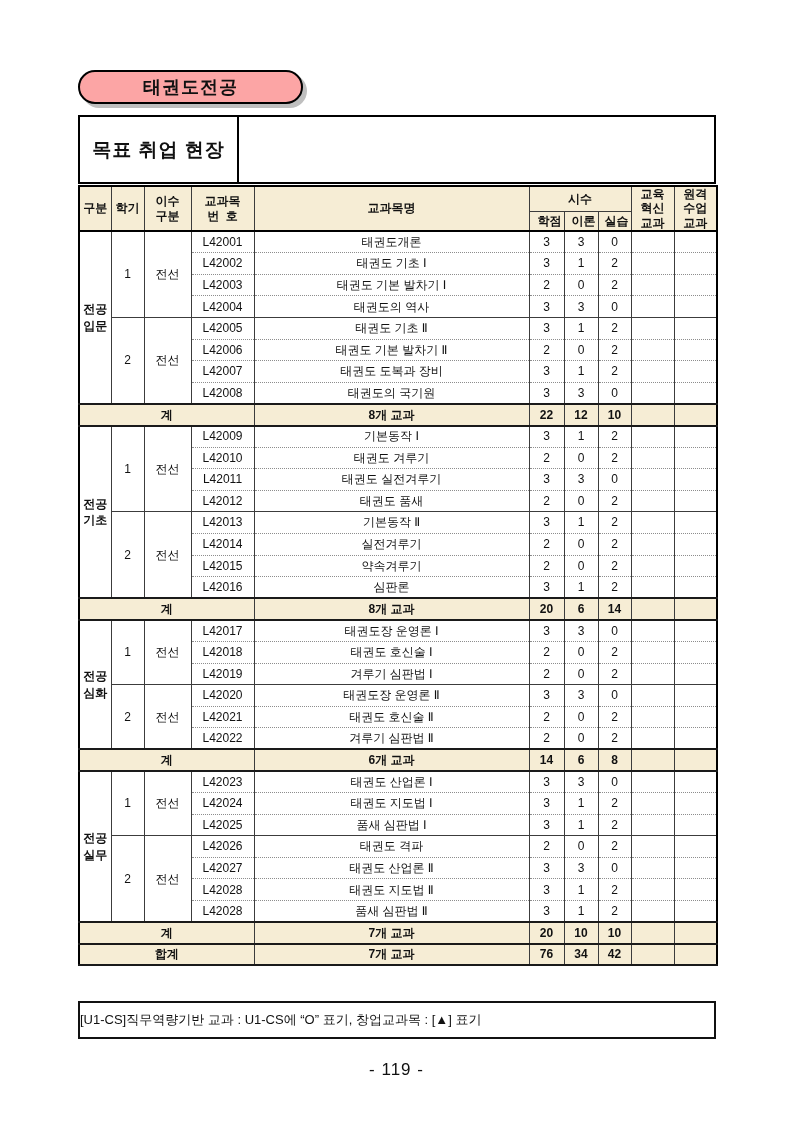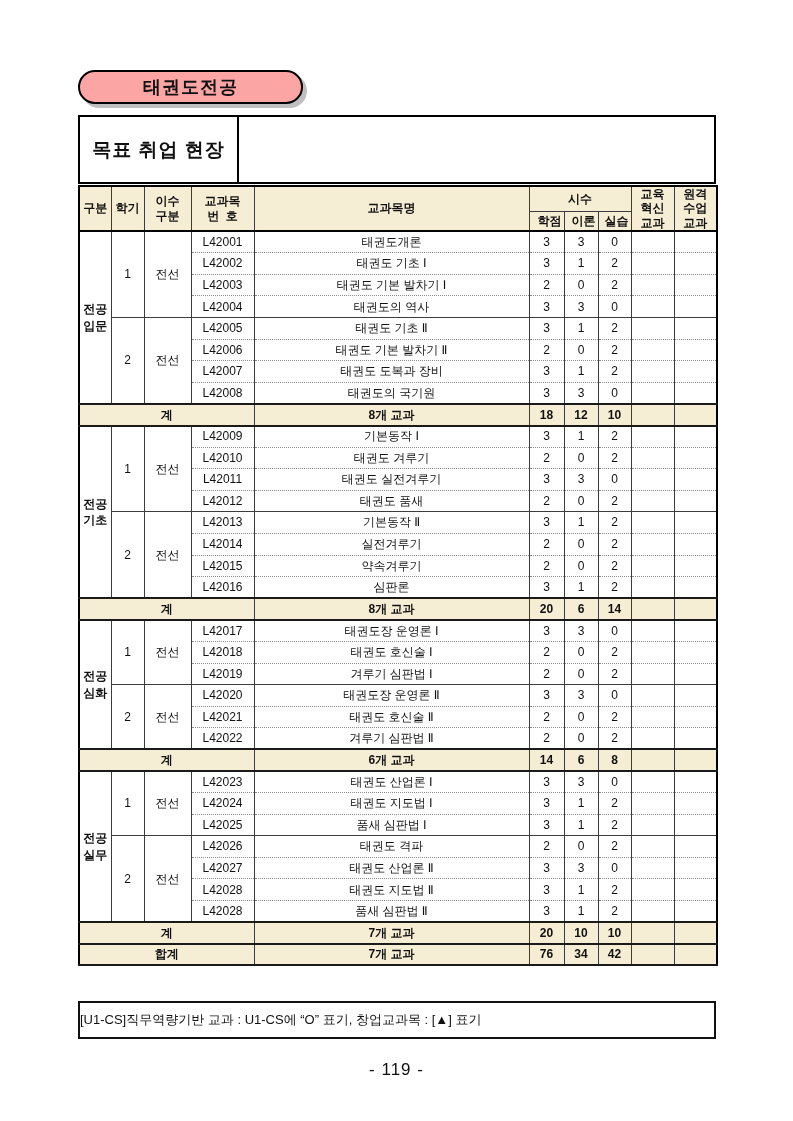--- a/index.html
+++ b/index.html
@@ -220,21 +220,21 @@
         <td class="rule">태권도의 국기원</td>
         <td class="rule">3</td>
         <td class="rule">3</td>
         <td class="rule">0</td>
         <td class="rule"></td>
         <td class="rule"></td>
       </tr>
       <tr class="total-row">
         <td colspan="4">계</td>
         <td>8개 교과</td>
-        <td>18</td>
+        <td>22</td>
         <td>12</td>
         <td>10</td>
         <td></td>
         <td></td>
       </tr>
       <tr class="first-of-sem">
         <td class="cat" rowspan="8">전공
 기초</td>
         <td rowspan="4">1</td>
         <td rowspan="4">전선</td>

